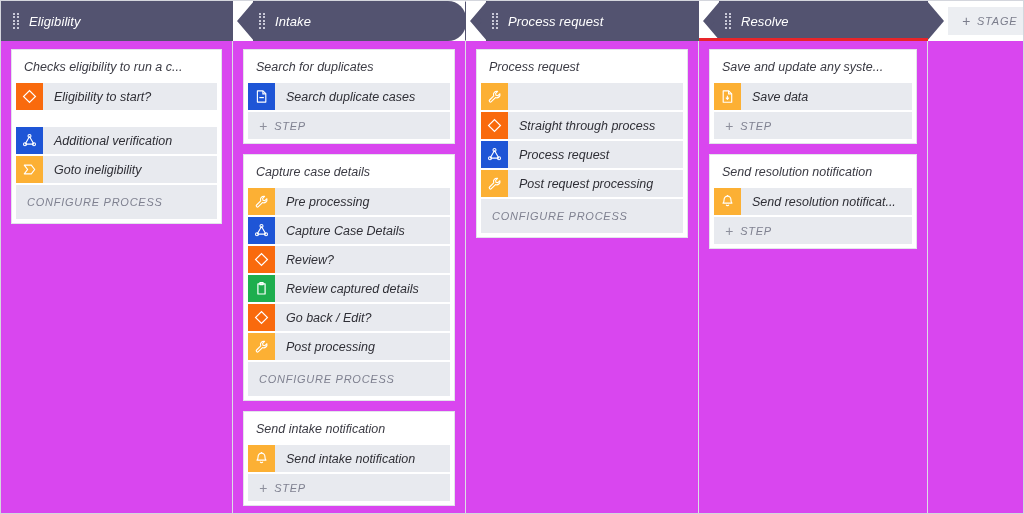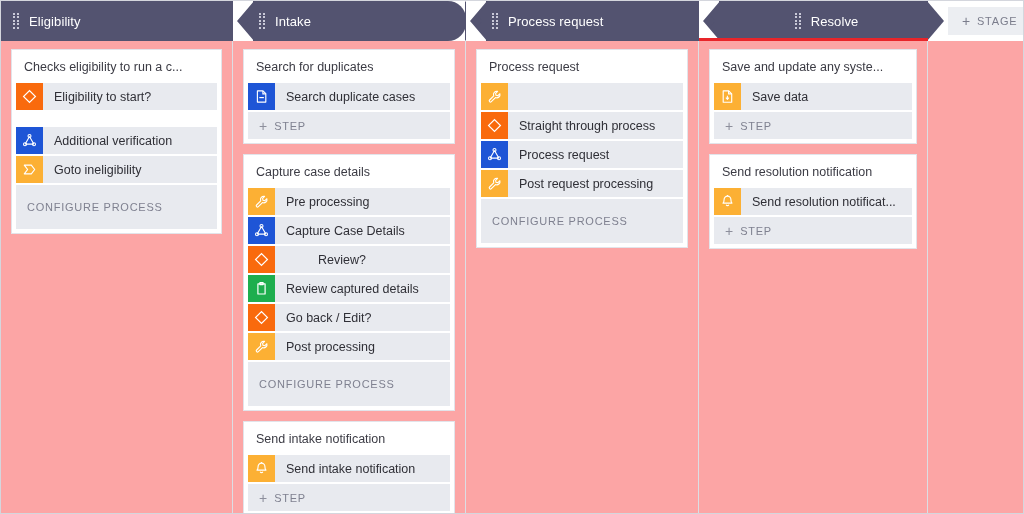--- a/index.html
+++ b/index.html
@@ -12,22 +12,23 @@
     font-family: "Liberation Sans", "DejaVu Sans", sans-serif;
     -webkit-font-smoothing: antialiased;
   }
 
   #app {
     position: relative;
     width: 1024px;
     height: 514px;
     box-sizing: border-box;
     border: 1px solid #d4d6dd;
-    background: #fca5a5;
+    background: #d946ef;
     overflow: hidden;
+    font-style: italic;
   }
 
   
   .stage-bar {
     position: absolute;
     top: 0;
     left: 0;
     right: 0;
     height: 40px;
     display: flex;
@@ -220,21 +221,21 @@
     font-size: 11px;
     letter-spacing: 0.7px;
     color: #7f8190;
   }
 
   .configure-row {
     display: flex;
     align-items: center;
     background: #e8eaef;
     margin: 0 4px 4px 4px;
-    height: 44px;
+    height: 34px;
     padding-left: 11px;
     box-sizing: border-box;
     cursor: pointer;
   }
   .configure-row .lbl {
     font-size: 11px;
     letter-spacing: 0.75px;
     color: #7f8190;
   }
 </style>
@@ -305,21 +306,21 @@
           <i></i>
           <i></i>
         </span>
         <span class="stage-title">Process request</span>
         <div class="arrow-right">
           <svg width="20" height="40" viewBox="0 0 20 40">
             <path d="M0 0 L17 20 L0 40 Z" fill="#535370"></path>
           </svg>
         </div>
       </div>
-      <div class="stage-head" style="width: 229px; background: rgb(83, 83, 112); justify-content: center;">
+      <div class="stage-head" style="width: 229px; background: rgb(83, 83, 112);">
         <div class="arrow-notch"><svg width="20" height="40" viewBox="0 0 20 40">
             <path d="M0 0 L20 0 L3 20 L20 40 L0 40 Z" fill="#ffffff"></path>
             <path d="M0.8 0 L20 0 L3 20 L20 40 L0.8 40" fill="none" stroke="#ffffff" stroke-width="1.6"></path>
           </svg></div>
         <span class="drag-dots">
           <i></i>
           <i></i>
           <i></i>
           <i></i>
           <i></i>
@@ -411,21 +412,21 @@
             <div class="step-icon" style="background: rgb(30, 85, 214);">
               <svg width="17" height="17" viewBox="0 0 17 17">
                 <path d="M8.5 4.4 L4.2 12.1 M8.5 4.4 L12.8 12.1 M4.2 12.1 L12.8 12.1" fill="none" stroke="#ffffff" stroke-width="1.1"></path>
                 <circle cx="8.5" cy="4.0" r="1.5" fill="none" stroke="#ffffff" stroke-width="1.1"></circle>
                 <circle cx="4.0" cy="12.3" r="1.5" fill="none" stroke="#ffffff" stroke-width="1.1"></circle>
                 <circle cx="13.0" cy="12.3" r="1.5" fill="none" stroke="#ffffff" stroke-width="1.1"></circle>
               </svg>
             </div>
             <div class="step-label">Capture Case Details</div>
           </div>
-          <div class="step-row" style="background: rgb(232, 234, 239); gap: 32px;">
+          <div class="step-row" style="background: rgb(232, 234, 239);">
             <div class="step-icon" style="background: rgb(249, 106, 13);">
               <svg width="17" height="17" viewBox="0 0 17 17">
                 <rect x="4.3" y="4.3" width="8.4" height="8.4" transform="rotate(45 8.5 8.5)" fill="none" stroke="#ffffff" stroke-width="1.2"></rect>
               </svg>
             </div>
             <div class="step-label">Review?</div>
           </div>
           <div class="step-row" style="background: rgb(232, 234, 239);">
             <div class="step-icon" style="background: rgb(30, 174, 78);">
               <svg width="17" height="17" viewBox="0 0 17 17">

